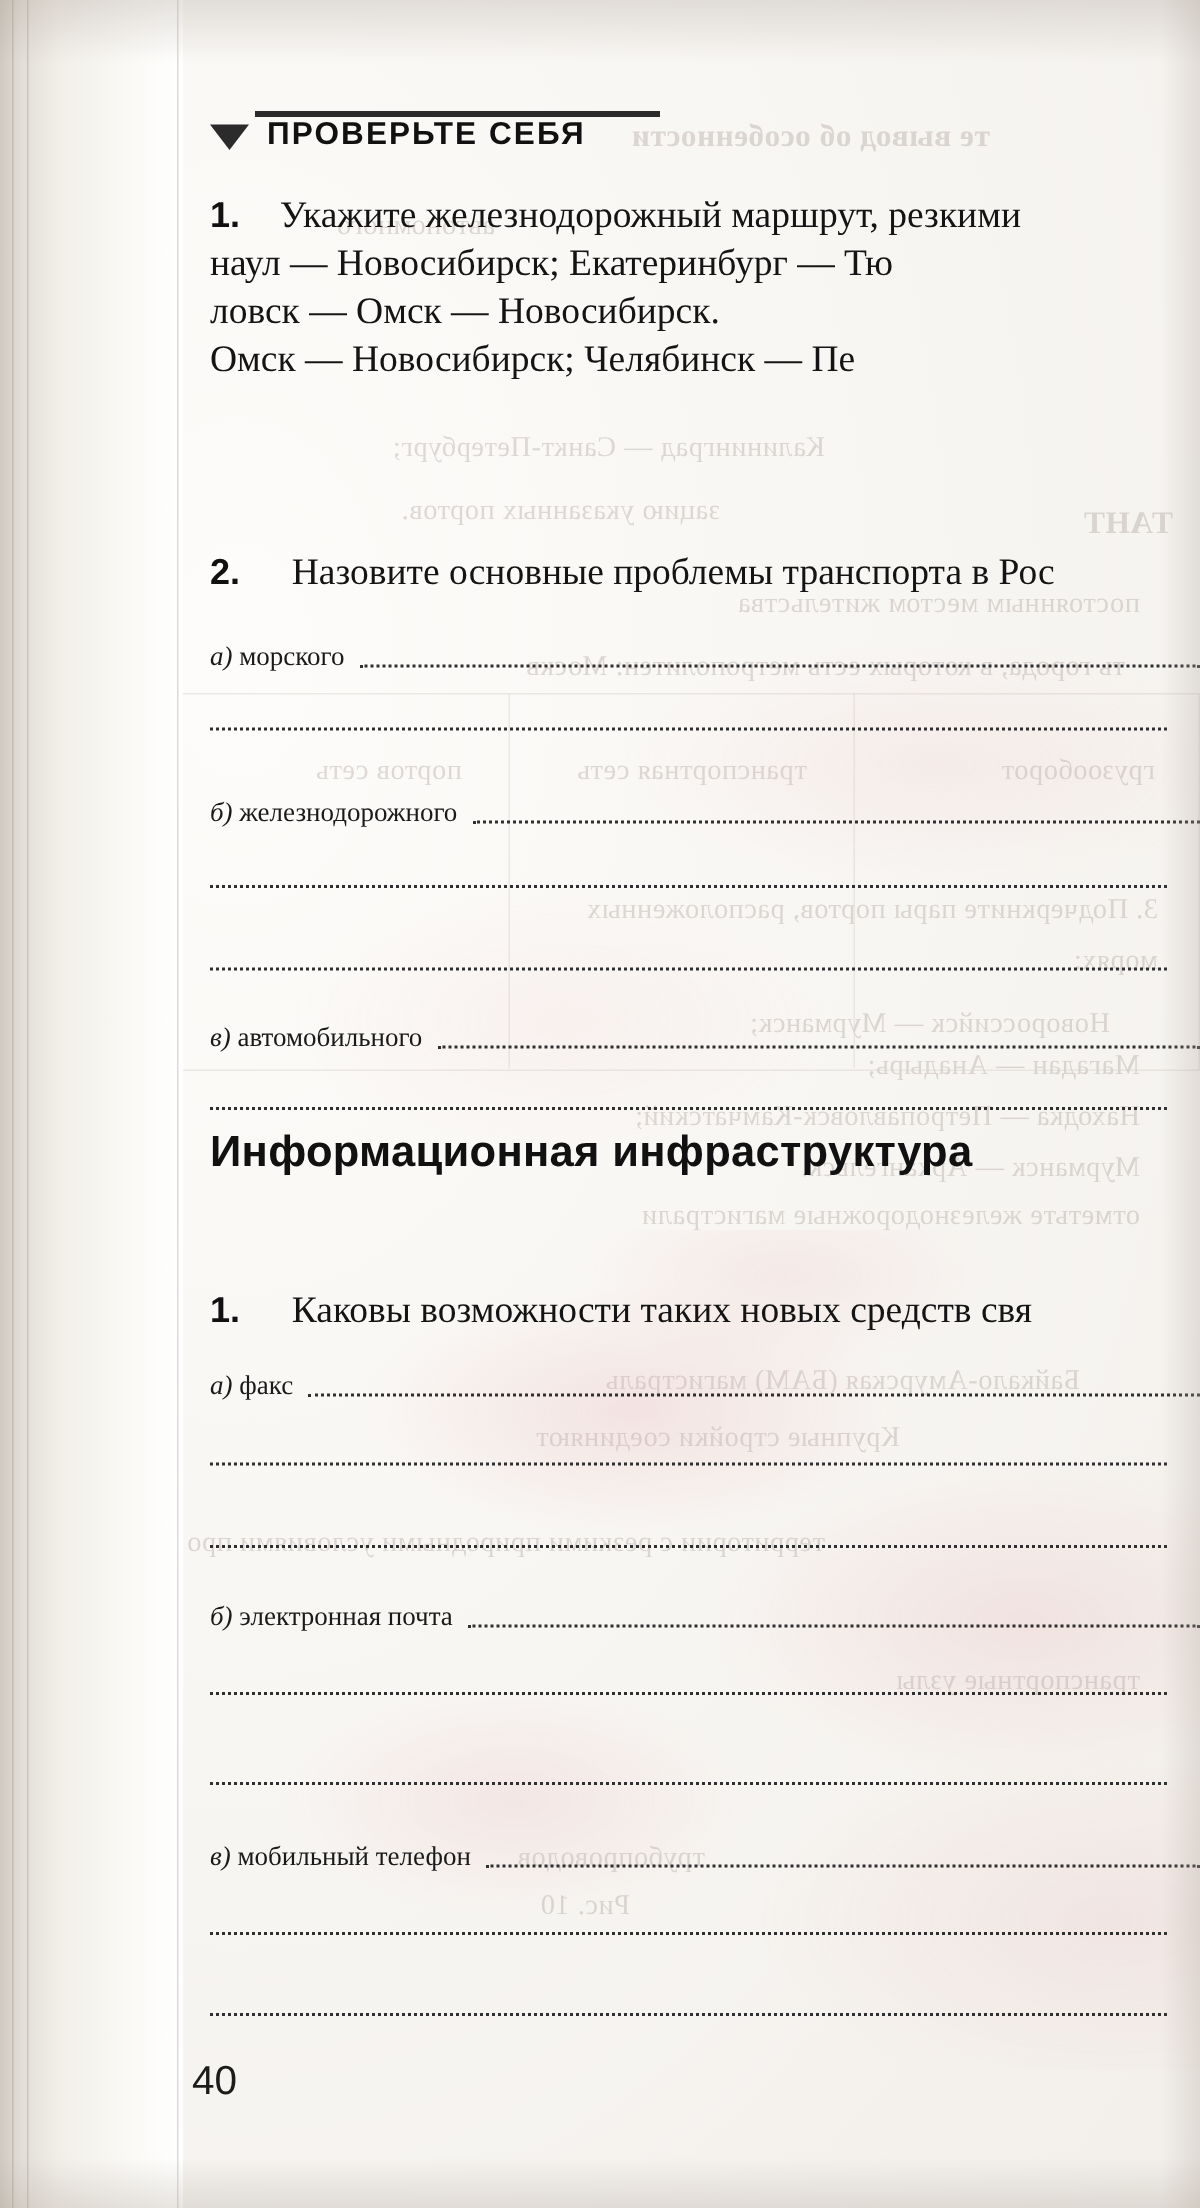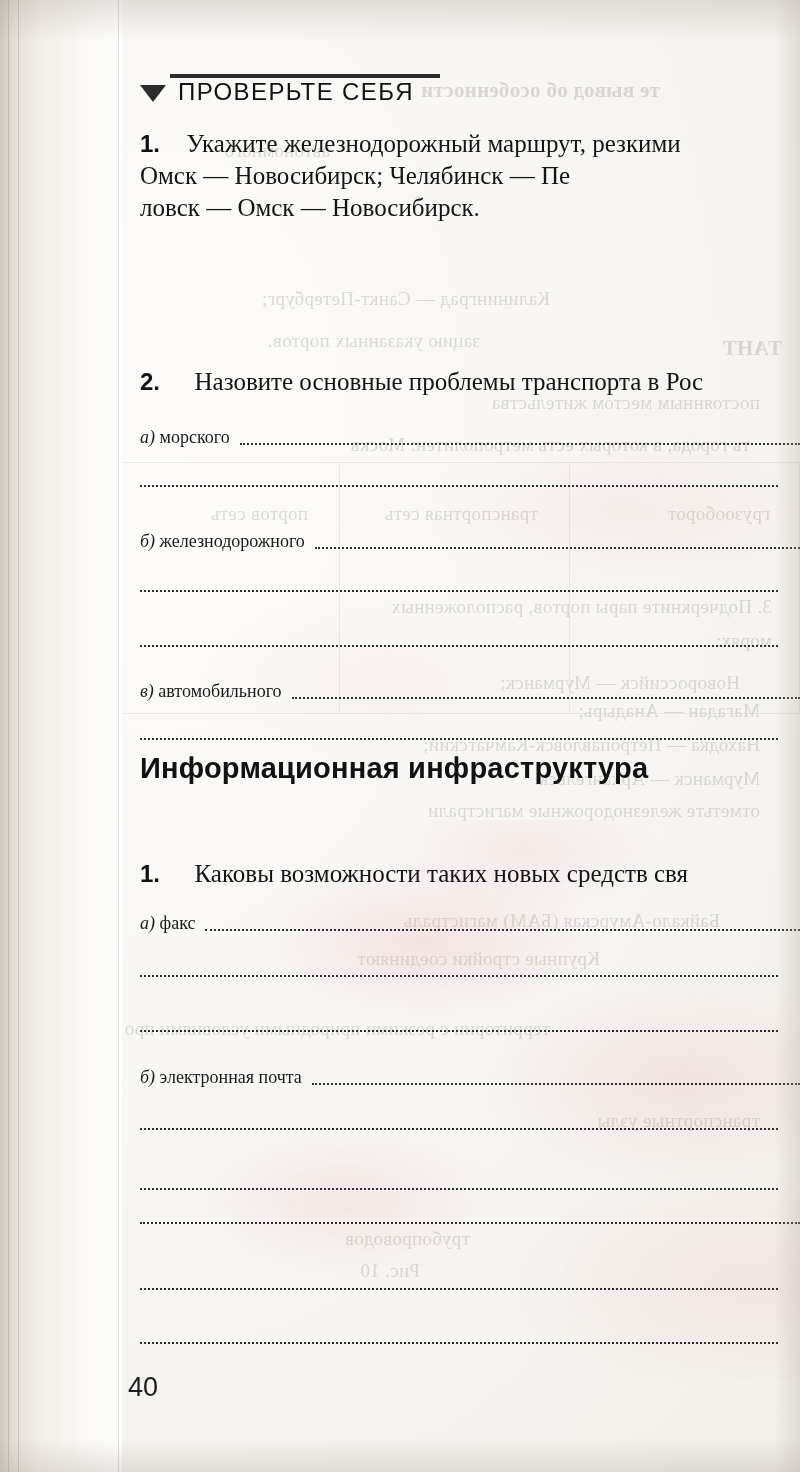--- a/index.html
+++ b/index.html
@@ -120,22 +120,22 @@
   }
   .tri {
     width: 0; height: 0;
     border-left: 13px solid transparent;
     border-right: 13px solid transparent;
     border-top: 17px solid #2b2b2b;
     margin-top: 2px;
   }
   .hdr-text {
     font-family: "Liberation Sans", sans-serif;
-    font-weight: normal;
-    font-size: 24px;
+    font-weight: bold;
+    font-size: 21px;
     letter-spacing: 1.4px;
     color: #111;
   }
   .hdr-rule {
     position: absolute;
     left: 48px;
     top: 74px;
     width: 270px;
     height: 4px;
     background: #2b2b2b;
@@ -290,22 +290,23 @@
       <div class="tri"></div>
       <div class="hdr-text">ПРОВЕРЬТЕ СЕБЯ</div>
     </div>
 
     <div class="block q1">
       <div class="para">
         <span class="qnum">1.</span>
         <span style="display:inline-block;width:14px;"></span>
         <span>Укажите железнодорожный маршрут, резкими</span>
       </div>
+      <div class="para ln it">наул — Новосибирск; Екатеринбург — Тю</div>
+      <div class="para ln it">ловск — Омск — Новосибирск.</div>
       <div class="para ln it">Омск — Новосибирск; Челябинск — Пе</div>
-      <div class="para ln it">ловск — Омск — Новосибирск.</div>
     </div>
 
     <div class="block q2">
       <div class="para">
         <span class="qnum">2.</span>
         <span style="display:inline-block;width:22px;"></span>
         <span>Назовите основные проблемы транспорта в Рос</span>
       </div>
     </div>
 
@@ -351,20 +352,22 @@
 
     <div class="rowline" style="top:1062px; right:0;">
       <span class="sub"><span class="mk">б)</span>
         <span>электронная почта</span></span>
       <span class="dots"></span>
     </div>
     <div class="fullline" style="top:1128px; right:22px;"></div>
     <div class="fullline" style="top:1188px; right:22px;"></div>
 
     <div class="rowline" style="top:1222px; right:0;">
+      <span class="sub"><span class="mk">в)</span>
+        <span>мобильный телефон</span></span>
       <span class="dots"></span>
     </div>
     <div class="fullline" style="top:1288px; right:22px;"></div>
     <div class="fullline" style="top:1342px; right:22px;"></div>
 
   </div>
 
   <div class="pagenum">40</div>
 
   <div class="top-shadow"></div>

